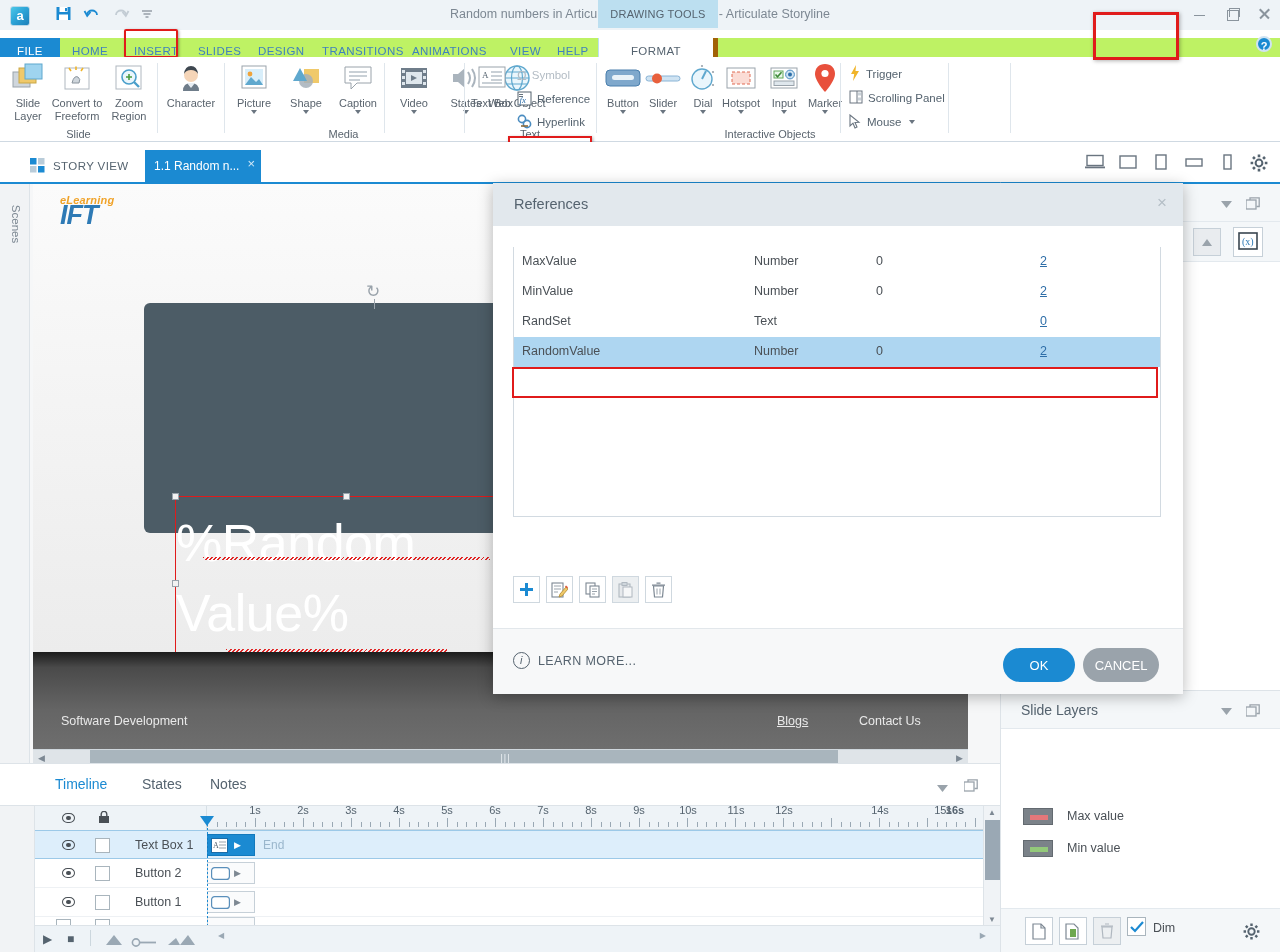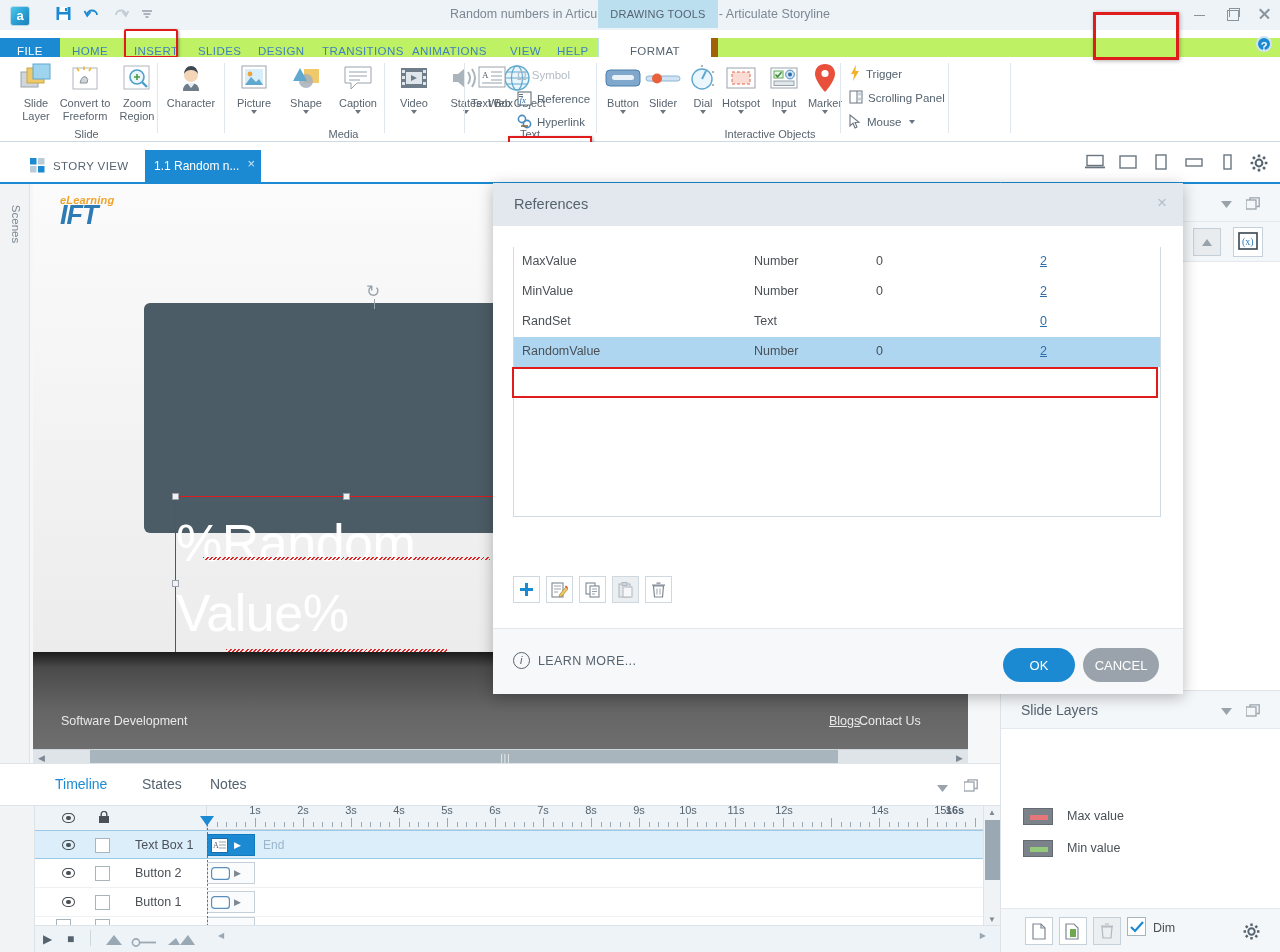--- a/index.html
+++ b/index.html
@@ -52,21 +52,21 @@
   
   .menubar {
     position:absolute; left:0; top:30px; width:1280px; height:27px;
     background:#bef264; border-bottom:1px solid #d8e2ea;margin-top:8px;
   }
   .mtab {
     position:absolute; top:0; height:27px; line-height:27px;
     font-size:11.5px; letter-spacing:.4px; color:#3f81bd; padding:0 10px; cursor:pointer;
   }
   .mtab.file { left:0; width:60px; background:#1b8ad2; color:#fff; text-align:center; padding:0;}
-  .mtab.fmt { background:#ffffff; color:#55636f; border-left:1px solid #bcdff0; border-right:7px solid #a16207;}
+  .mtab.fmt { background:#ffffff; color:#55636f; border-left:1px solid #bcdff0; border-right:5px solid #a16207;}
   .hl-insert {
     position:absolute; border:2px solid #e01b1b; border-radius:2px;
     box-shadow:1px 1px 3px rgba(0,0,0,.35);
     pointer-events:none;
   }
   .helpbtn {
     position:absolute; right:8px; top:36px; width:16px; height:16px; border-radius:50%;
     background:#1b8ad2; color:#fff; font-size:11px; font-weight:bold; text-align:center;
     line-height:16px; border:2px solid #cfe3f2; cursor:pointer;
   }
@@ -310,21 +310,21 @@
     <div class="mtab" style="left:402px">ANIMATIONS</div>
     <div class="mtab" style="left:500px">VIEW</div>
     <div class="mtab" style="left:547px">HELP</div>
     <div class="mtab fmt" style="left:598px;width:120px;text-align:center;padding:0">FORMAT</div>
   </div>
   <div class="hl-insert" style="left:124px;top:29px;width:54px;height:29px;"></div>
   <div class="helpbtn">?</div>
 
   <div class="ribbon">
 
-    <div class="rgroup" style="left:8px;width:157px;">
+    <div class="rgroup" style="left:0;width:157px;">
       <div class="bigbtn" style="left:2px;">
         <span class="ic">
           <svg width="32" height="30" viewBox="0 0 32 30">
               <rect x="1" y="9" width="17" height="15" fill="#cfd6dc" stroke="#9aa3ab"></rect>
               <rect x="7" y="5" width="17" height="15" fill="#f0c96a" stroke="#c9a747"></rect>
               <rect x="13" y="1" width="17" height="15" fill="#9fd4ef" stroke="#5fa8ce"></rect>
             </svg>
         </span>
         <span class="lbl">Slide Layer</span>
       </div>
@@ -666,21 +666,21 @@
         <span class="handle" style="left:-4px;bottom:-4px;"></span>
         <span class="handle" style="right:-4px;bottom:-4px;"></span>
         <span class="handle" style="left:50%;margin-left:-3.5px;top:-4px;"></span>
         <span class="handle" style="left:50%;margin-left:-3.5px;bottom:-4px;"></span>
         <span class="handle" style="left:-4px;top:50%;margin-top:-3.5px;"></span>
         <span class="handle" style="right:-4px;top:50%;margin-top:-3.5px;"></span>
       </div>
 
       <div class="darkband">
         <span class="footer-txt" style="left:28px;top:62px;">Software Development</span>
-        <span class="footer-txt" style="left:796px;top:62px;text-decoration:underline;">Blogs</span>
+        <span class="footer-txt" style="left:744px;top:62px;text-decoration:underline;">Blogs</span>
         <span class="footer-txt" style="left:826px;top:62px;">Contact Us</span>
       </div>
     </div>
     <div class="hscroll-stage">
       <span class="arr" style="left:5px;">◀</span>
       <div class="thumb"></div>
       <span class="grip">|||</span>
       <span class="arr" style="right:5px;">▶</span>
     </div>
   </div>

